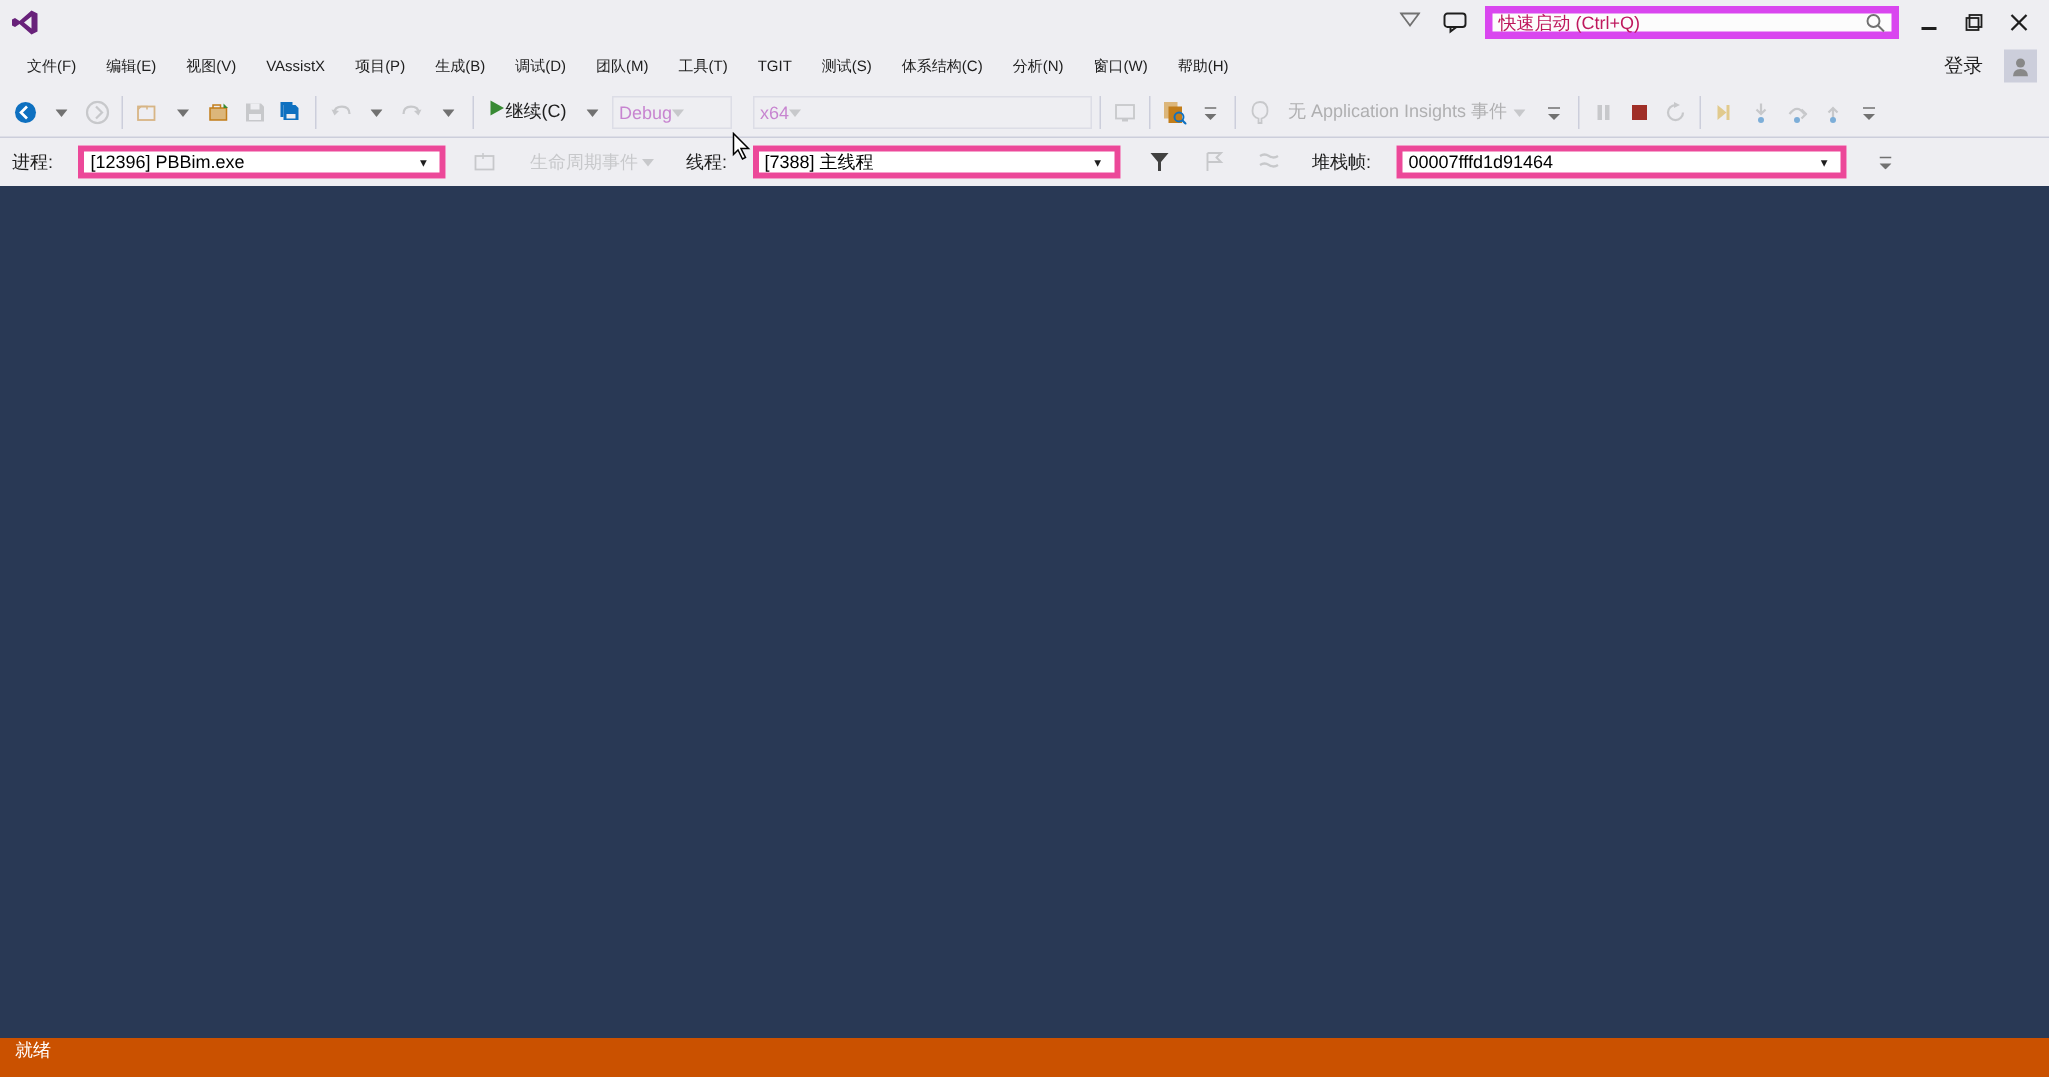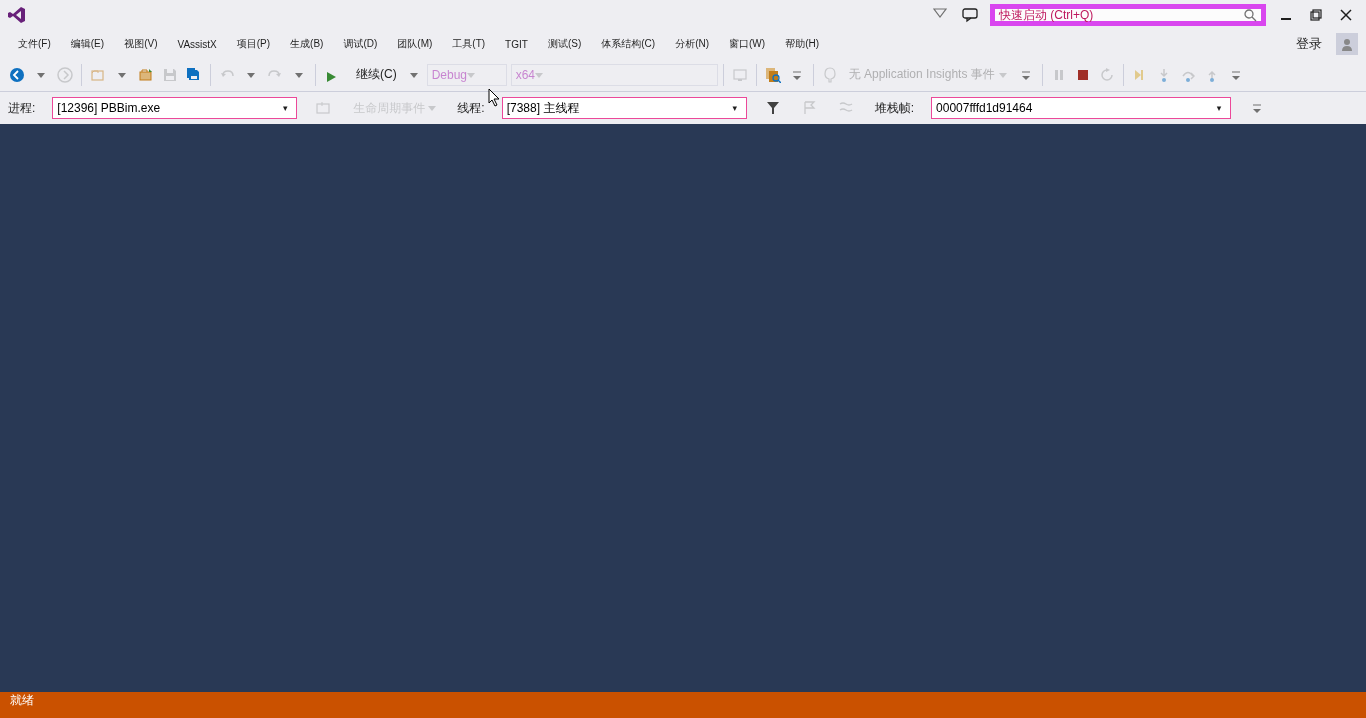--- a/index.html
+++ b/index.html
@@ -17,24 +17,24 @@
 .menubar{height:28px;background:#eeeef2;display:flex;align-items:center;padding:0 8px;color:#1e1e1e}
 .menu-item{padding:4px 10px;font-size:10px;cursor:default}
 .menu-spacer{flex:1}
 .login{font-size:13px;color:#1e1e1e;padding:4px 8px}
 .avatar{width:22px;height:22px;background:#cccedb;margin-left:6px;display:flex;align-items:center;justify-content:center}
 .toolbar{height:34px;background:#eeeef2;display:flex;align-items:center;padding:0 6px;gap:2px;border-bottom:1px solid #cccedb}
 .tb-btn{height:24px;min-width:22px;display:flex;align-items:center;justify-content:center;padding:0 2px;color:#1e1e1e}
 .tb-sep{width:1px;height:22px;background:#cccedb;margin:0 3px}
 .tb-combo{height:22px;border:1px solid #cccedb;background:#fcfcfc;display:flex;align-items:center;padding:0 4px;color:#717171;font-size:12px}
 .tb-combo.disabled{color:#a21caf;background:#eeeef2}
-.continue-btn{display:flex;align-items:flex-end;gap:19px;color:#388a34;padding:0 4px}
+.continue-btn{display:flex;align-items:flex-start;gap:0;color:#388a34;padding:0 4px}
 .toolbar2{height:32px;background:#eeeef2;display:flex;align-items:center;padding:0 6px;gap:15px}
 .tb-label{font-size:12px;color:#1e1e1e;padding:0 2px}
-.dropdown{height:22px;border:1px solid #ec4899;background:#fff;display:flex;align-items:center;padding:0 4px;font-size:12px}
+.dropdown{height:22px;border:4px solid #ec4899;background:#fff;display:flex;align-items:center;padding:0 4px;font-size:12px}
 .dropdown span{flex:1}
 .dd-arrow{width:14px;text-align:center;color:#1e1e1e;font-size:9px}
 .editor{flex:1;background:#293955}
 .statusbar{height:26px;background:#ca5100;color:#fff;display:flex;align-items:flex-start;padding:0 10px;font-size:12px}
 .disabled{opacity:0.5}
 svg{display:block}
 .cursor-ptr{position:absolute;left:488px;top:88px;pointer-events:none}
 </style>
 </head>
 <body>
@@ -198,21 +198,21 @@
       <svg width="8" height="8">
         <path d="M0 2 L8 2 L4 7 Z" fill="#717171"></path>
       </svg>
     </div>
   <div class="tb-combo disabled" style="width:80px">
     <span>Debug</span>
     <svg width="8" height="8">
         <path d="M0 2 L8 2 L4 7 Z" fill="#a2a4a5"></path>
       </svg>
   </div>
-  <div class="tb-combo disabled" style="width:207px;margin-left:2px">
+  <div class="tb-combo disabled" style="width:226px;margin-left:12px">
     <span>x64</span>
     <svg width="8" height="8">
         <path d="M0 2 L8 2 L4 7 Z" fill="#a2a4a5"></path>
       </svg>
   </div>
   <div class="tb-sep"></div>
   <div class="tb-btn disabled">
       <svg width="14" height="14">
         <rect x="1" y="2" width="12" height="9" fill="none" stroke="#a2a4a5" stroke-width="1.2"></rect>
         <rect x="5" y="11" width="4" height="2" fill="#a2a4a5"></rect>

